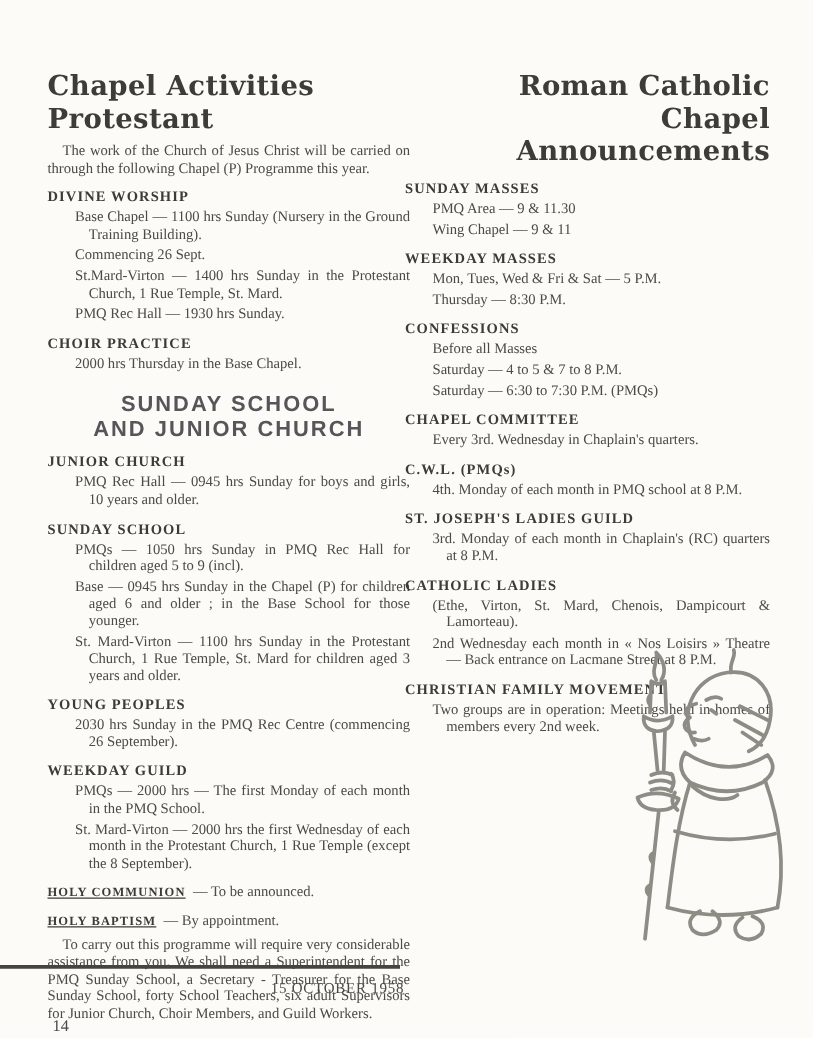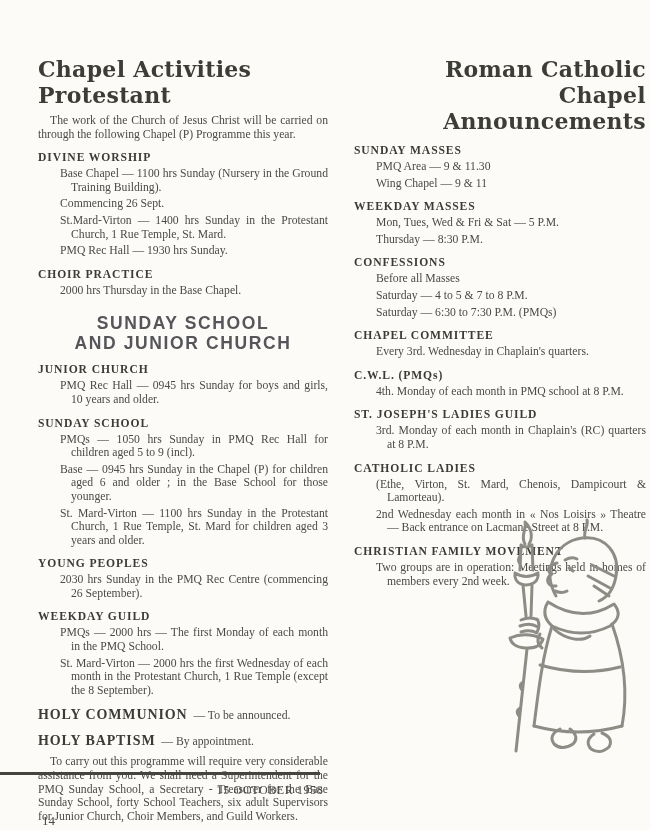--- a/index.html
+++ b/index.html
@@ -10,21 +10,21 @@
     color:#4a4a46;
     position:relative;
     overflow:hidden;
   }
   .page{
     position:absolute;inset:0;
     background:#fcfbf8;
   }
   .col{position:absolute;top:56px;}
   .col-left{left:38px;width:290px;}
-  .col-right{left:354px;width:292px;}
+  .col-right{left:324px;width:292px;}
 
   .gothic{
     font-family:"DejaVu Serif", serif;
     font-weight:700;
     font-size:22px;
     line-height:26px;
     color:#3d3d38;
     letter-spacing:0.3px;
     margin:0 0 6px 0;
   }
@@ -63,23 +63,24 @@
     text-align:center;
     color:#56565a;
     margin:16px 0 8px 0;
   }
   .mid-heading .mline{display:block;}
   .note{
     font-size:11.7px;
     margin:10px 0 0 0;
   }
   .note b{
-    font-size:14px;
+    font-size:10px;
     letter-spacing:0.9px;
     color:#3c3c37;
+    text-decoration:underline;
   }
   .footer-rule{
     position:absolute;left:0;top:772px;
     width:320px;height:3px;
     background:#454540;
   }
   .page-number{
     position:absolute;left:42px;top:813px;
     font-size:13px;color:#4a4a46;
   }

